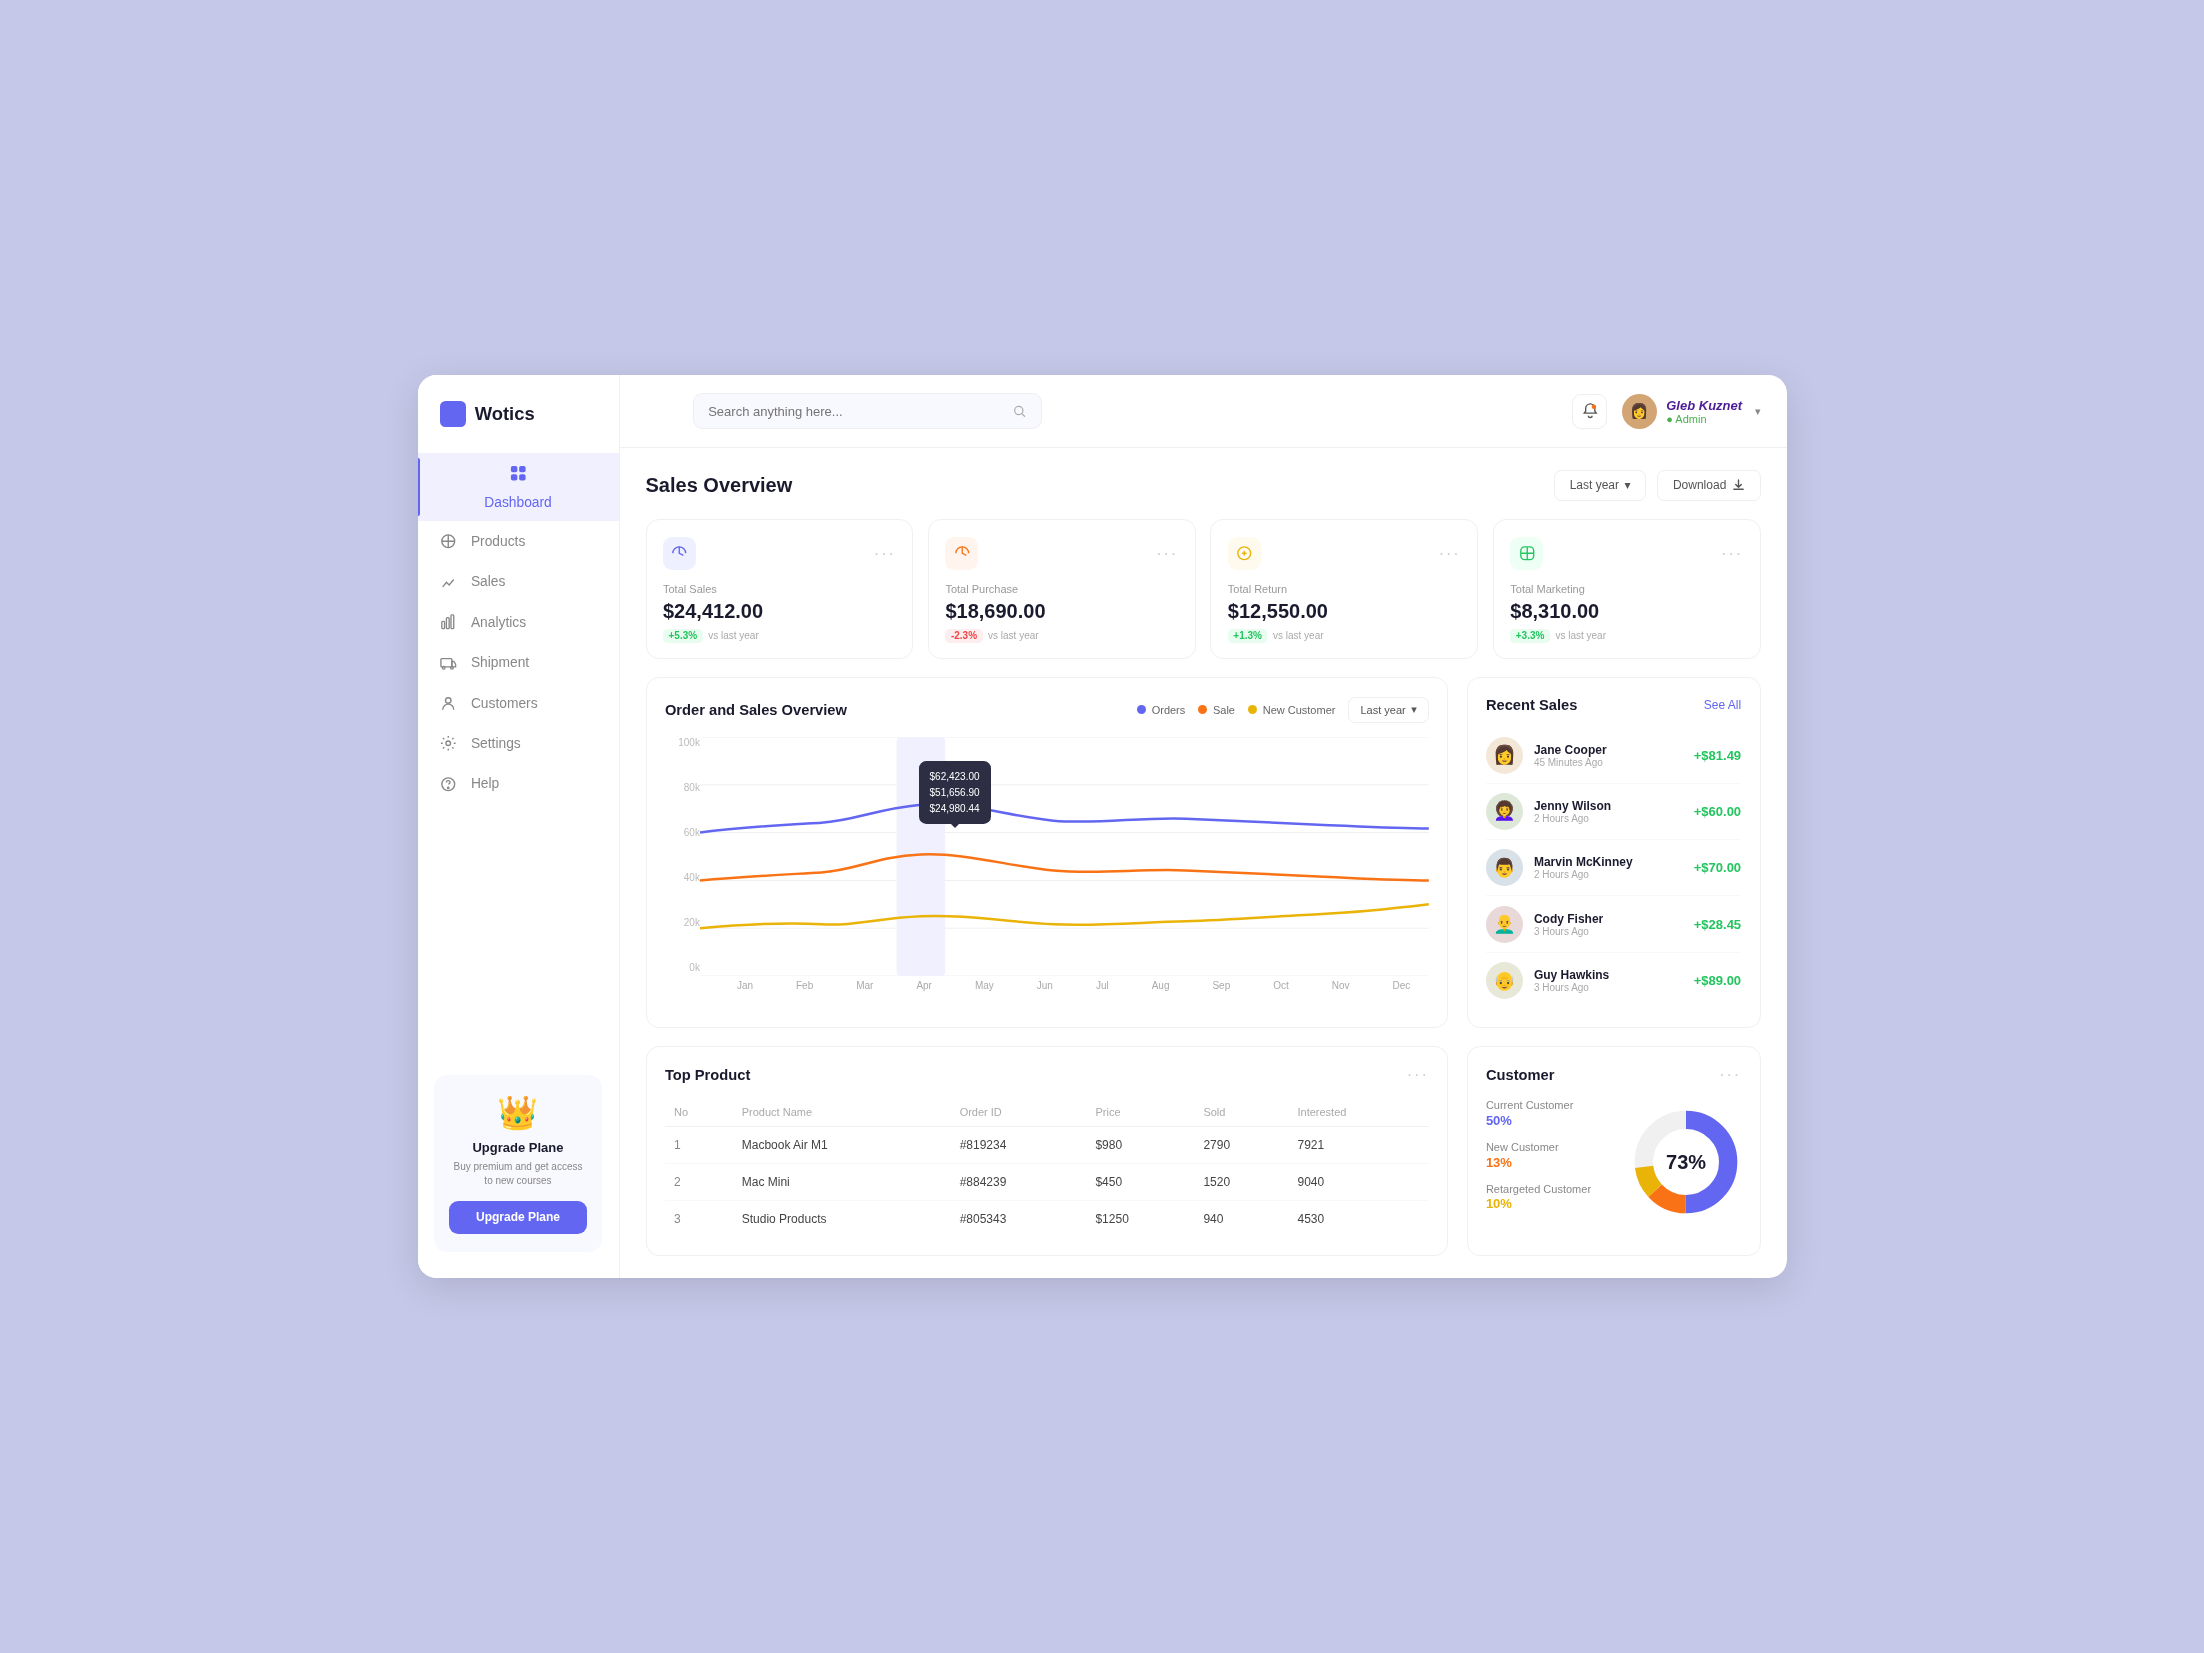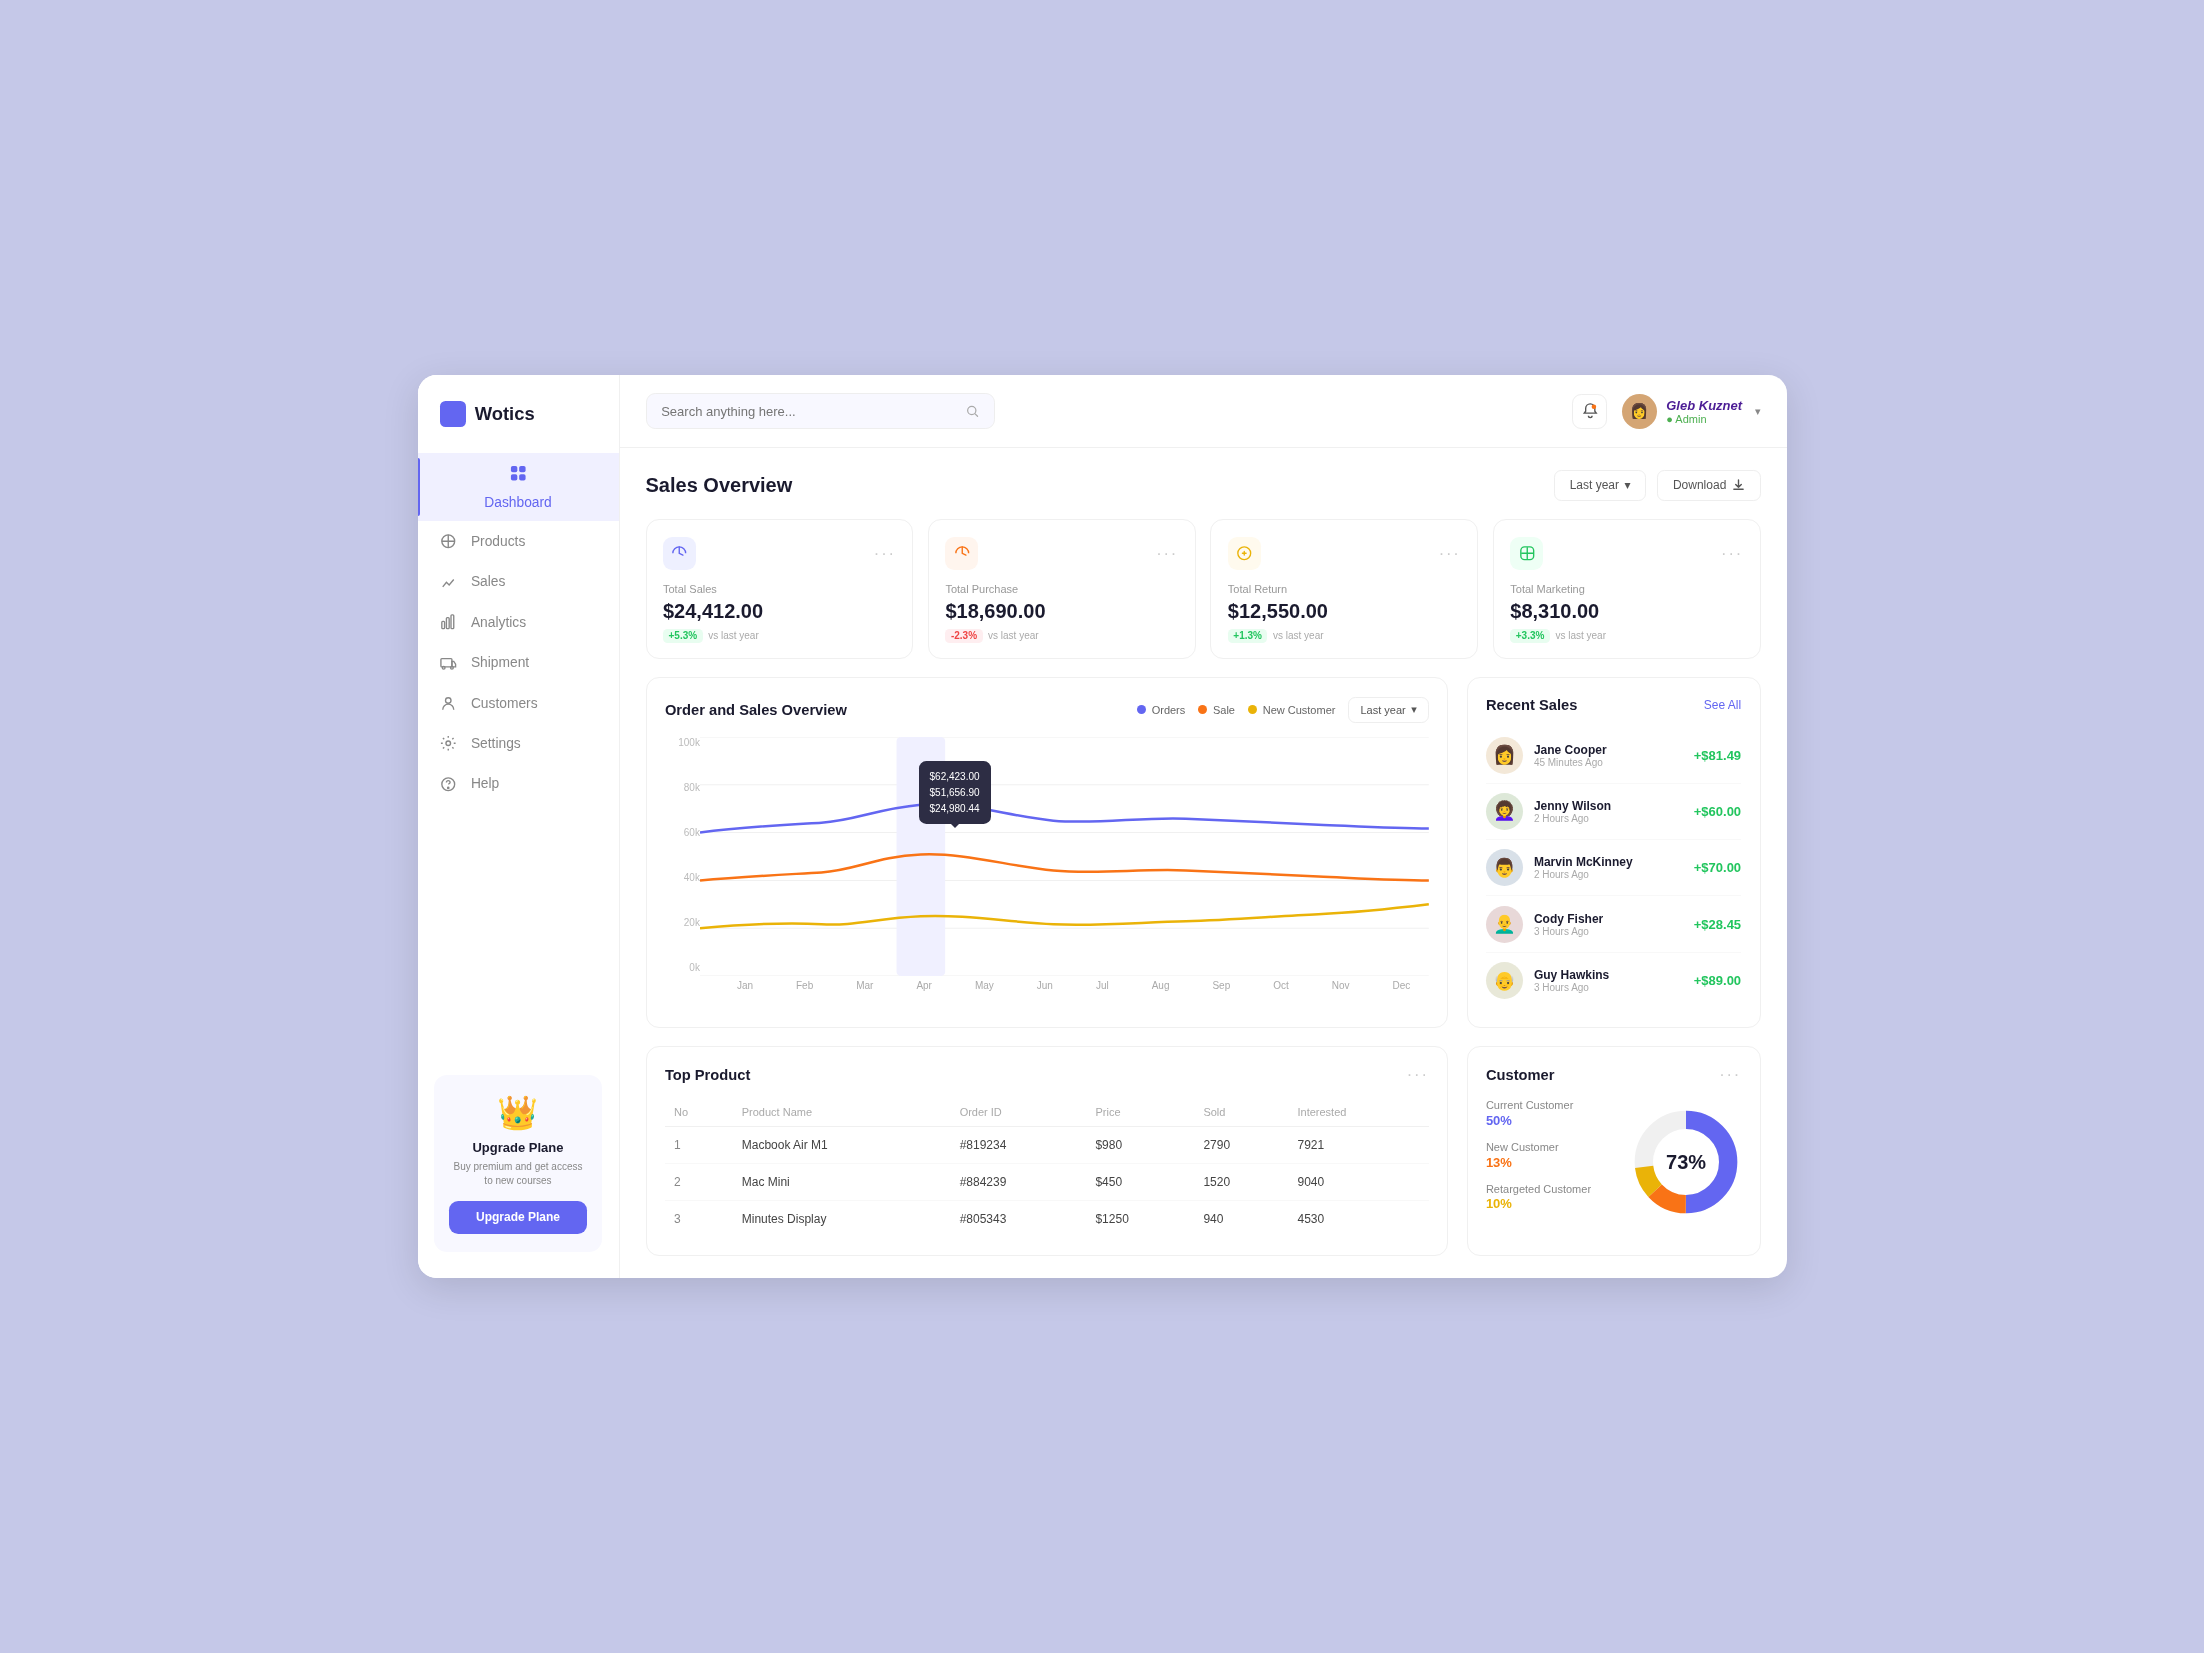--- a/index.html
+++ b/index.html
@@ -139,20 +139,21 @@
     .search-box {
       flex: 1;
       max-width: 349px;
       display: flex;
       align-items: center;
       background: #f8f8ff;
       border: 0.9px solid #eeeeee;
       border-radius: 9.2px;
       padding: 9.2px 14.7px;
       gap: 19px;
+      margin-left: 47px;
     }
     .search-input {
       border: none;
       background: transparent;
       outline: none;
       font-size: 13px;
       color: #aaa;
       width: 100%;
     }
     .header-right {
@@ -859,21 +860,21 @@
               <tr>
                 <td>2</td>
                 <td>Mac Mini</td>
                 <td>#884239</td>
                 <td>$450</td>
                 <td>1520</td>
                 <td>9040</td>
               </tr>
               <tr>
                 <td>3</td>
-                <td>Minutes Display</td>
+                <td>Studio Products</td>
                 <td>#805343</td>
                 <td>$1250</td>
                 <td>940</td>
                 <td>4530</td>
               </tr>
             </tbody>
           </table>
         </div>
 
         <div class="customer-card">

